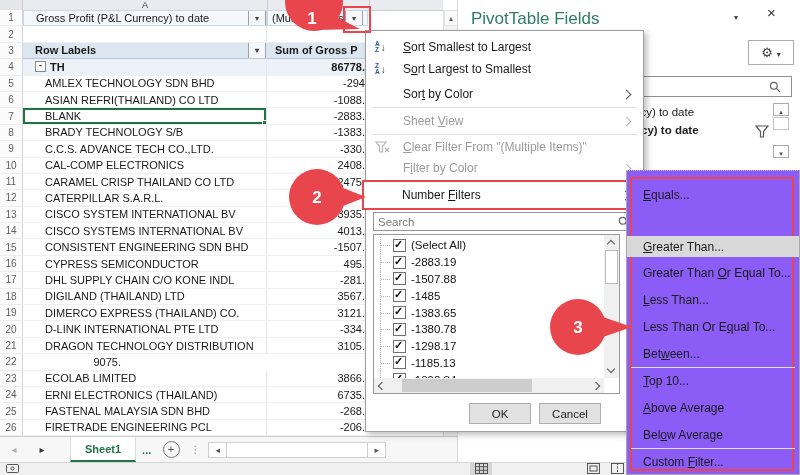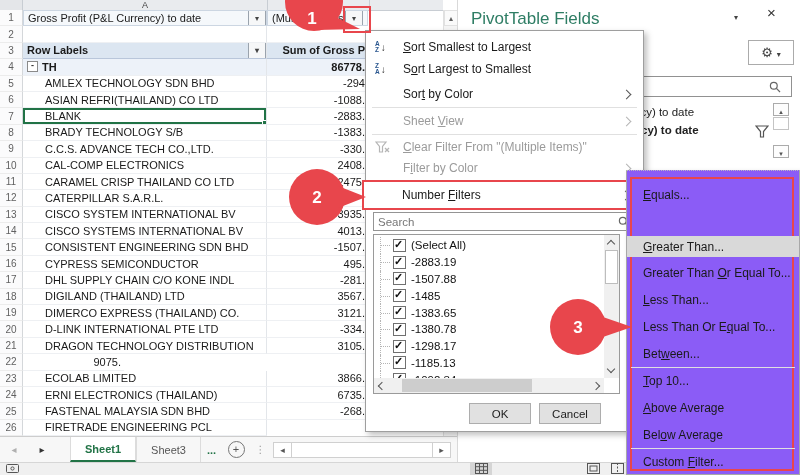--- a/index.html
+++ b/index.html
@@ -10,21 +10,21 @@
 
   
   #colheads{left:0;top:0;width:443px;height:10px;background:#e9ebee;border-bottom:1px solid #c8cdd3;display:flex;}
   #corner{width:22px;height:10px;border-right:1px solid #c8cdd3;background:#e4e6e9;}
   .colhead{border-right:1px solid #c8cdd3;color:#444;font-size:9px;text-align:center;overflow:hidden;}
   #grid{left:0;top:10px;width:443px;height:426px;display:flex;flex-direction:column;}
   .row{flex:1;display:flex;min-height:0;}
   .rnum{width:22px;background:#fbfbfc;border-right:1px solid #d4d7da;border-bottom:1px solid #ececec;
         color:#616161;font-size:10px;display:flex;align-items:center;justify-content:center;}
   .cellA{width:244px;border-right:1px solid #e3e6ea;border-bottom:1px solid #eef0f3;display:flex;align-items:center;
-         white-space:nowrap;overflow:hidden;padding-left:4px;box-sizing:border-box;}
+         white-space:nowrap;overflow:hidden;padding-left:12px;box-sizing:border-box;}
   .cellB{width:101px;border-bottom:1px solid #eef0f3;display:flex;align-items:center;justify-content:flex-end;
          padding-right:3px;box-sizing:border-box;white-space:nowrap;overflow:hidden;}
   .indent{padding-left:22px;}
   .bold{font-weight:bold;}
   .fieldrow{background:#f5f8fb;border:1px solid #ccd6e2;}
   .hdr3{background:#dce6f1;border-bottom:1px solid #b9c6da;}
   .tot4{background:#edf2f9;}
   .sel{box-shadow:inset 0 0 0 2px #217346;position:relative;}
   .sel::after{content:"";position:absolute;right:-2px;bottom:-2px;width:4px;height:4px;background:#217346;border:1px solid #fff;}
   .ddbtn{width:16px;height:15px;border:1px solid #9aa3ad;background:#f6f7f8;display:flex;align-items:center;justify-content:center;flex:none;}
@@ -162,21 +162,21 @@
       <div class="cellA"></div>
       <div class="cellB"></div>
     </div>
 
     <div class="row">
       <div class="rnum">3</div>
       <div class="cellA hdr3 bold">
         <span style="flex:1;overflow:hidden;">Row Labels</span>
         <span class="ddbtn"></span>
       </div>
-      <div class="cellB hdr3 bold" style="justify-content:flex-end;padding-left:8px;">
+      <div class="cellB hdr3 bold" style="justify-content:flex-start;padding-left:8px;">
         <span>Sum of Gross P</span>
       </div>
     </div>
 
     <div class="row">
       <div class="rnum">4</div>
       <div class="cellA tot4 bold">
         <span class="collapse"></span>
         <span>TH</span>
       </div>
@@ -283,20 +283,21 @@
         <div class="cellB">6735.</div>
       </div>
       <div class="row">
         <div class="rnum">25</div>
         <div class="cellA indent">FASTENAL MALAYSIA SDN BHD</div>
         <div class="cellB">-268.</div>
       </div>
       <div class="row">
         <div class="rnum">26</div>
         <div class="cellA indent">FIRETRADE ENGINEERING PCL</div>
+        <div class="cellB">-206.</div>
       </div>
   </div>
 
   <div id="wsvsb" class="abs">
     <div class="up"></div>
   </div>
 
   <div id="pane" class="abs">
     <div id="pane-title">PivotTable Fields</div>
     <span class="panetool tinydrop" id="pane-opts"></span>
@@ -323,21 +324,20 @@
       <div class="sbthumb" style="top:14px;"></div>
       <div class="sbbox d" style="top:42px;"></div>
     </div>
   </div>
 
   <div id="tabbar" class="abs">
     <div class="tnav l dis"></div>
     <div class="tnav r"></div>
     <div style="width:14px;"></div>
     <div class="tab active">Sheet1</div>
-    <div class="tab">Sheet3</div>
     <div id="tab-ellipsis">...</div>
     <div id="addsheet"></div>
     <div id="tb-dots"></div>
     <div id="tb-hsb">
       <div class="hsb-btn">◂</div>
       <div id="tb-track"></div>
       <div class="hsb-btn">▸</div>
     </div>
   </div>
 

